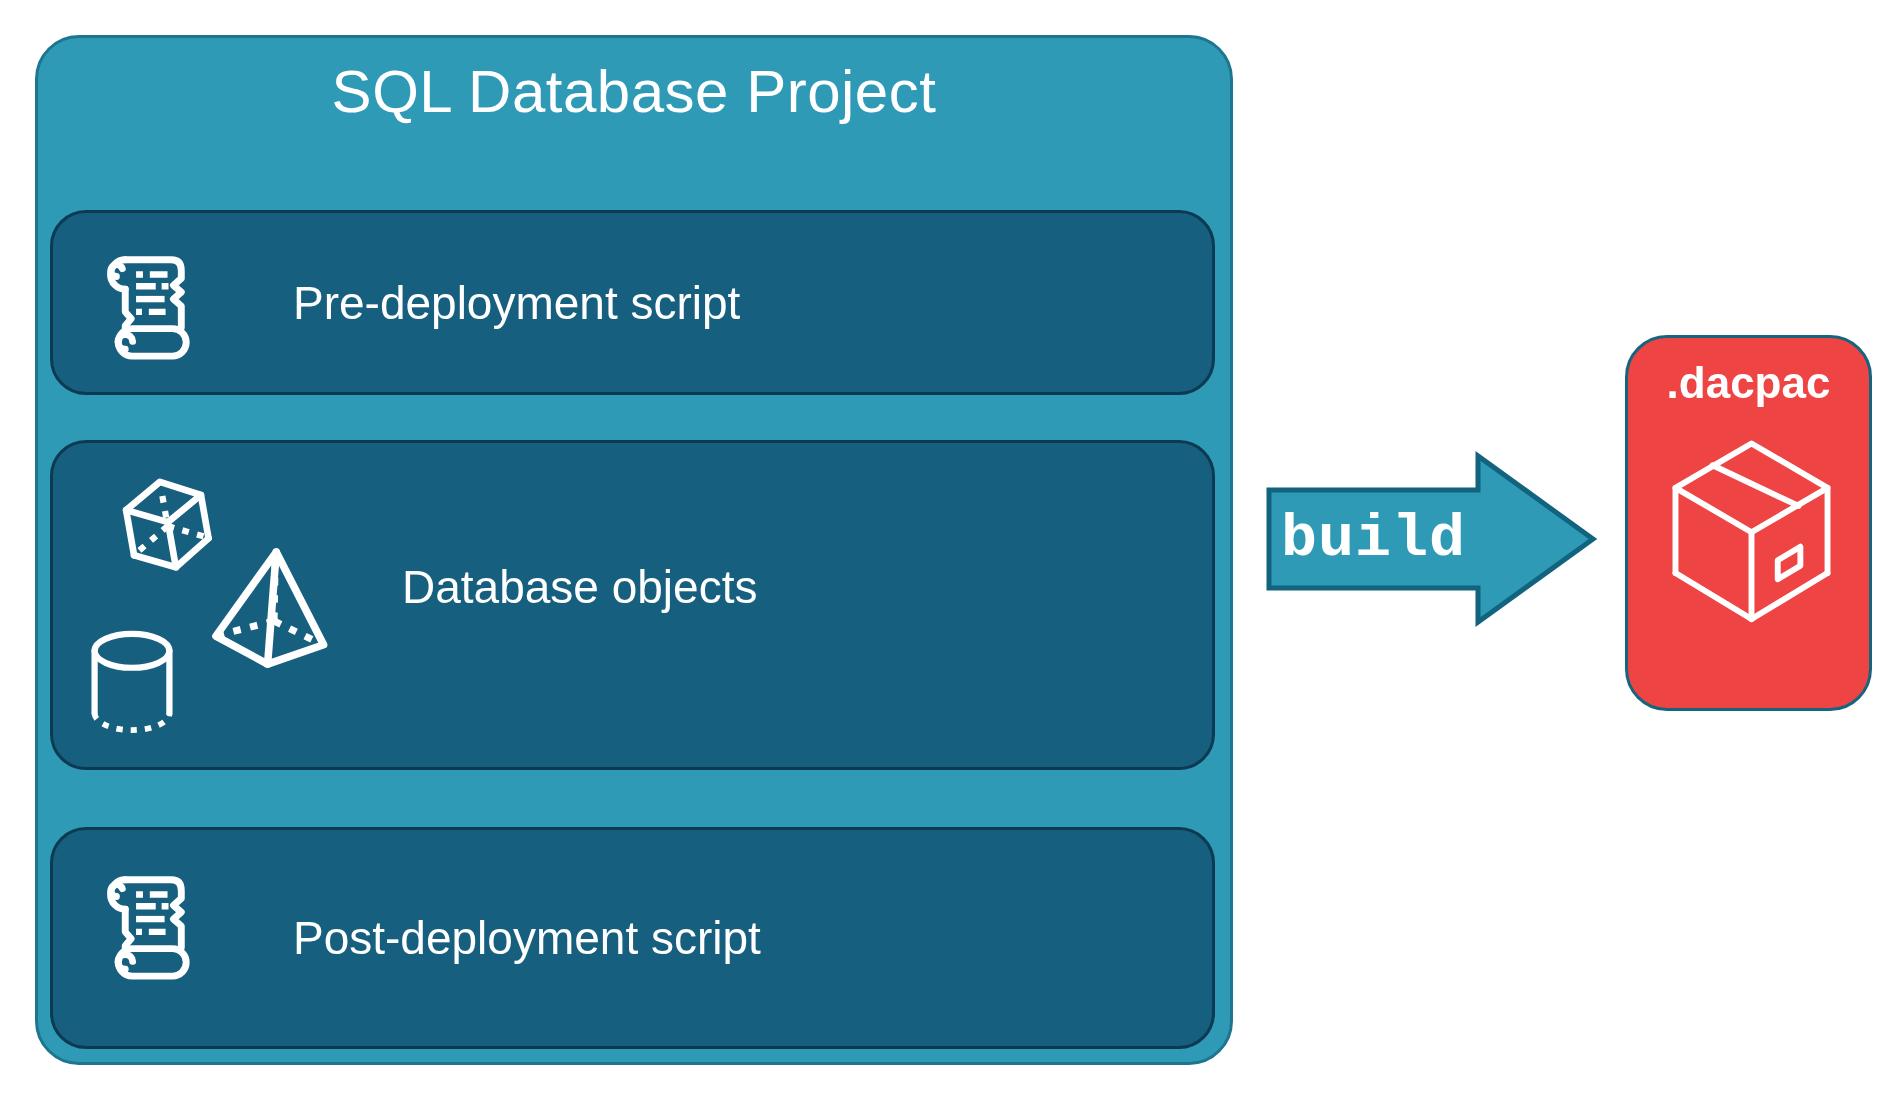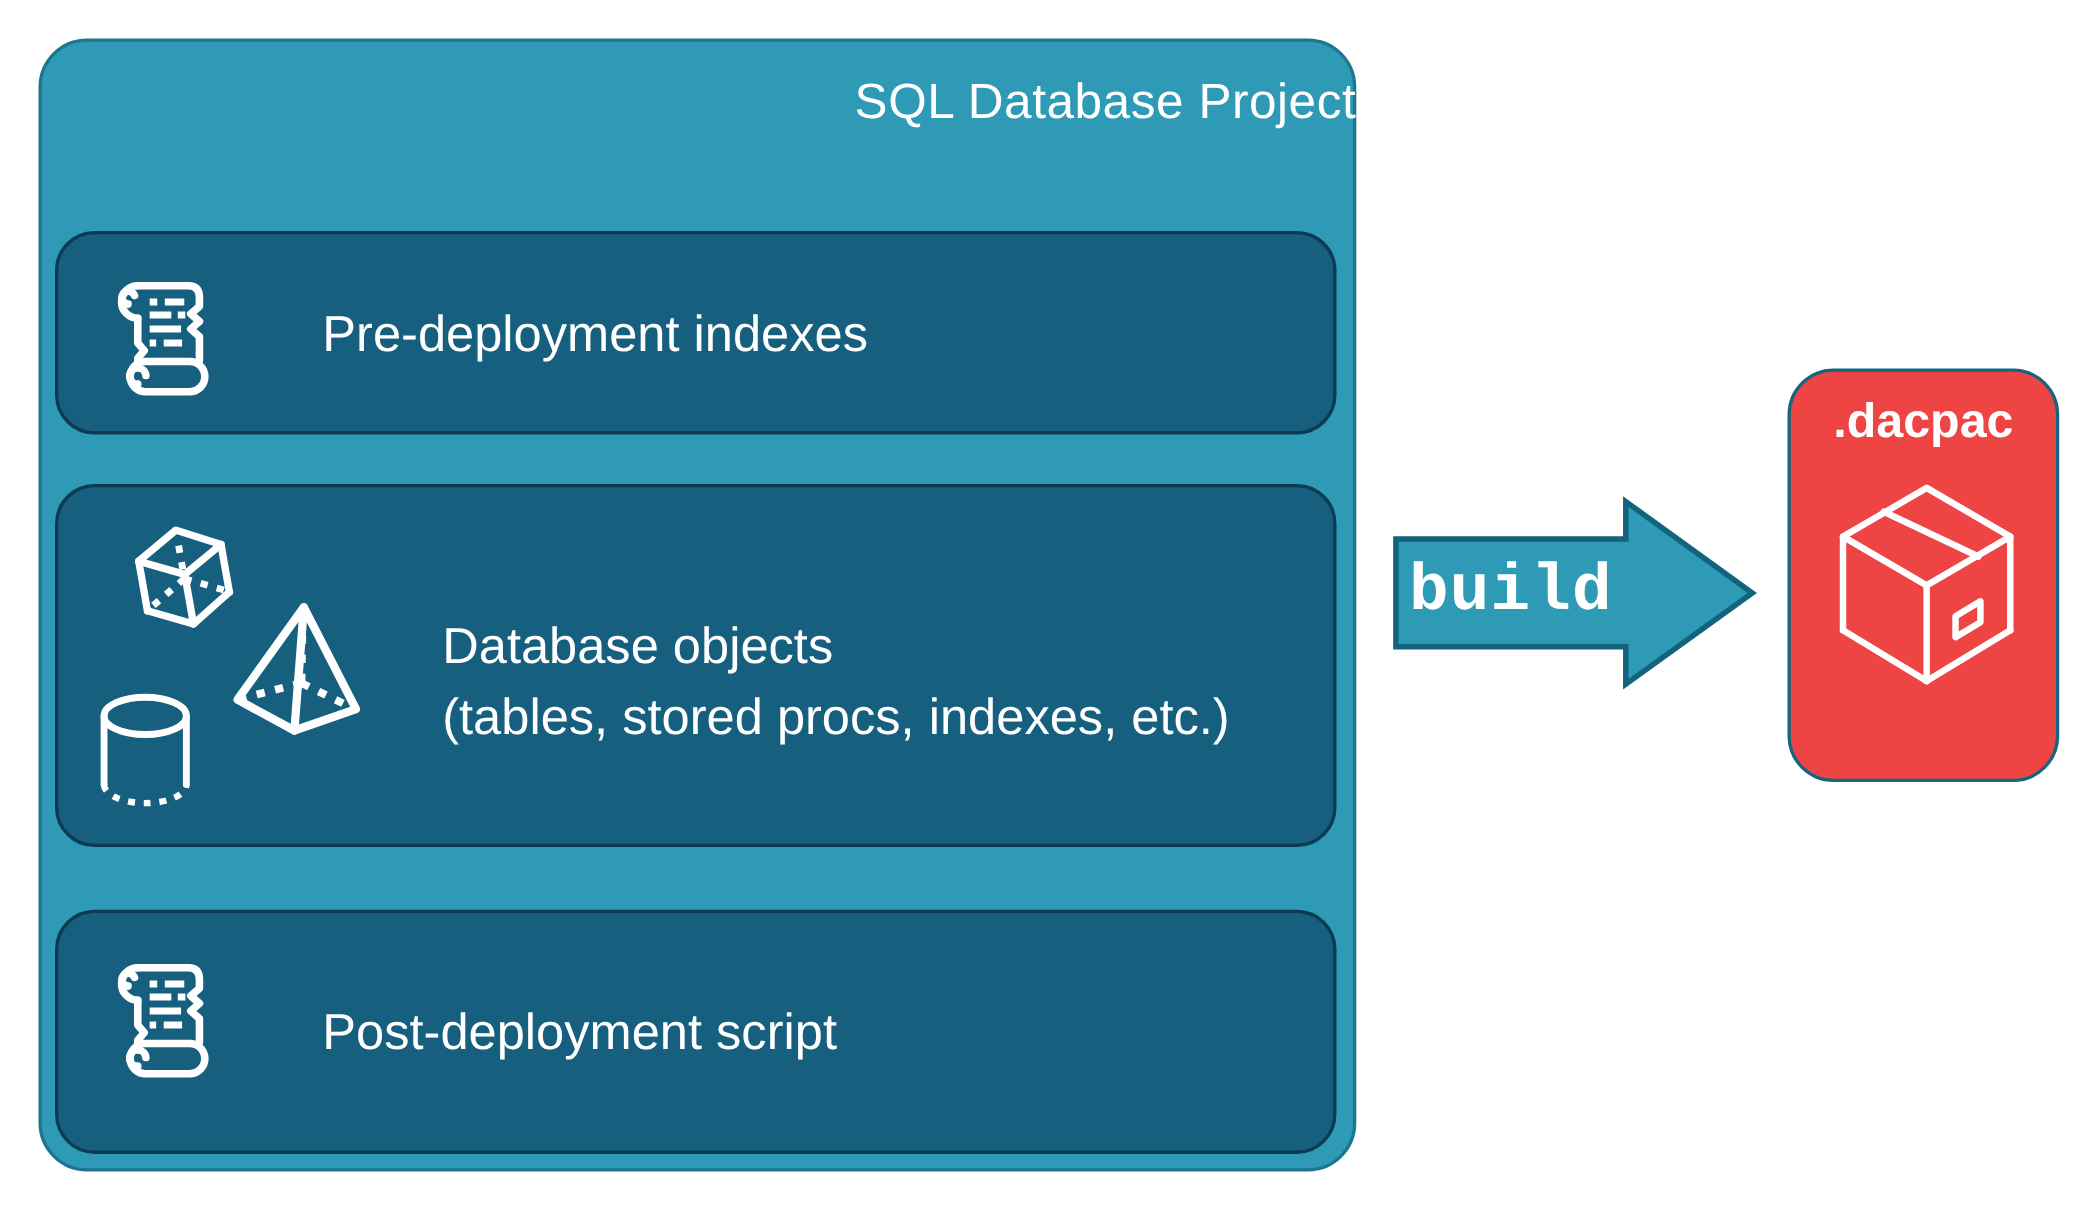--- a/index.html
+++ b/index.html
@@ -16,22 +16,22 @@
   .project-box {
     position:absolute; left:35px; top:35px;
     width:1198px; height:1030px;
     background:#2E9AB6;
     border:3px solid #1E7590;
     border-radius:44px;
   }
   .project-title {
     position:absolute; left:35px; top:56px;
     width:1198px;
-    text-align:right;
-    font-size:45px; line-height:72px; font-weight:400;
+    text-align:center;
+    font-size:60px; line-height:72px; font-weight:400;
     letter-spacing:0.5px;
   }
   
   .panel {
     position:absolute;
     left:50px; width:1165px;
     background:#175F7F;
     border:3px solid #0C3A52;
     border-radius:36px;
   }
@@ -91,21 +91,21 @@
       <path class="wline" d="M36 32 A6 6 0 1 1 42 24"></path>
       <path class="wline" d="M45 15 H92 Q102 15 102 26 V34 L94 41 L102 48 L94 55 L102 62 V84"></path>
       <path class="wline" d="M45 45 V68 L51 75 L45 82 V86"></path>
       <path class="wline" d="M52 85 H93 A14 14 0 0 1 93 113 H52 A14 14 0 0 1 52 85"></path>
       <path class="wline" d="M45 106 A7.5 7.5 0 1 1 52.5 98"></path>
       <path class="wdash" d="M56 30 H63 M70 30 H88"></path>
       <path class="wdash" d="M56 42 H76 M82 42 H89"></path>
       <path class="wdash" d="M56 55 H85"></path>
       <path class="wdash" d="M56 68 H62 M69 68 H86"></path>
     </svg>
-    <div class="panel-label">Pre-deployment indexes</div>
+    <div class="panel-label">Pre-deployment script</div>
   </div>
 
   <div class="panel panel-obj">
     <svg class="icon-svg" style="left:52px; top:24px;" width="124" height="124" viewBox="0 0 130 130">
       <g transform="rotate(-10 65 58)">
         <path class="wline" d="M25 38 L65 15 L105 36 L66 58 Z"></path>
         <path class="wline" d="M25 38 V86"></path>
         <path class="wline" d="M105 36 V82"></path>
         <path class="wline" d="M66 58 V106"></path>
         <path class="wline" d="M25 86 L66 106 L105 82"></path>
@@ -122,21 +122,20 @@
       <path class="whid" d="M66 74 L109 95"></path>
     </svg>
     <svg class="icon-svg" style="left:30px; top:178px;" width="98" height="122" viewBox="0 0 110 130">
       <ellipse class="wline" cx="55" cy="30" rx="42" ry="19"></ellipse>
       <path class="wline" d="M13 30 V100"></path>
       <path class="wline" d="M97 30 V100"></path>
       <path class="whid" d="M13 100 A42 19 0 0 0 97 100"></path>
     </svg>
     <div class="obj-label">
       <div>Database objects</div>
-      <div>(tables, stored procs, indexes, etc.)</div>
     </div>
   </div>
 
   <div class="panel panel-post">
     <svg class="icon-svg" style="left:28px; top:35px;" width="118" height="118" viewBox="0 0 120 120">
       <path class="wline" d="M45 15 A15 15 0 1 0 45 45"></path>
       <path class="wline" d="M36 32 A6 6 0 1 1 42 24"></path>
       <path class="wline" d="M45 15 H92 Q102 15 102 26 V34 L94 41 L102 48 L94 55 L102 62 V84"></path>
       <path class="wline" d="M45 45 V68 L51 75 L45 82 V86"></path>
       <path class="wline" d="M52 85 H93 A14 14 0 0 1 93 113 H52 A14 14 0 0 1 52 85"></path>

